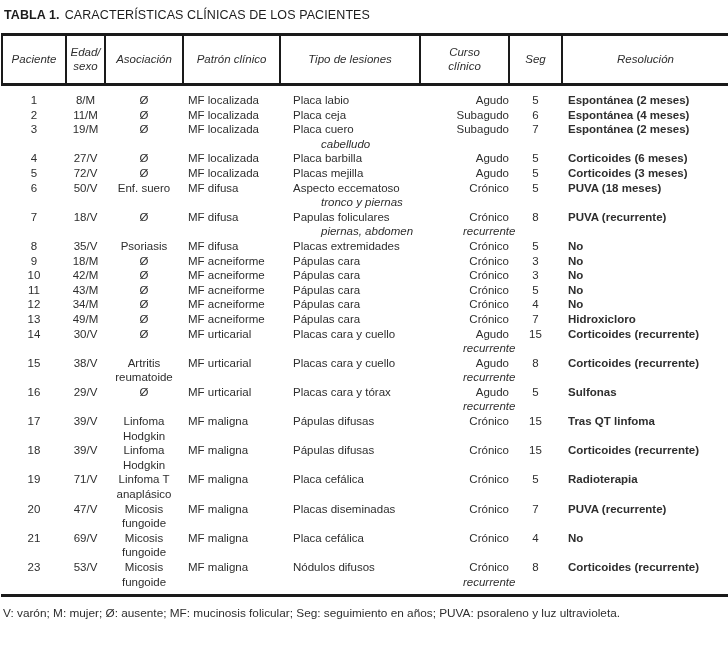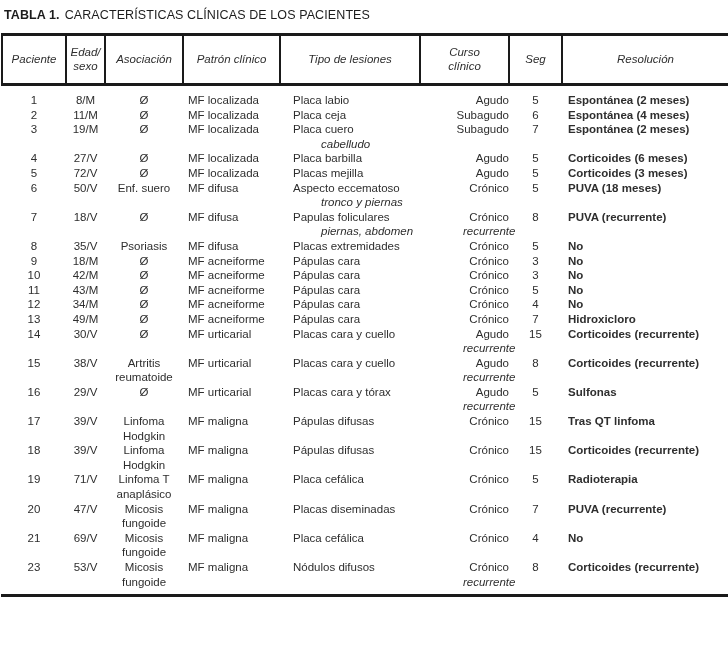--- a/index.html
+++ b/index.html
@@ -706,13 +706,14 @@
           </td>
           <td class="col7 c-left">
             <div class="line">Corticoides (recurrente)</div>
           </td>
         </tr>
       </tbody>
   </table>
 
   <div class="bottom-rule"></div>
 
+  <div class="footnote">V: varón; M: mujer; Ø: ausente; MF: mucinosis folicular; Seg: seguimiento en años; PUVA: psoraleno y luz ultravioleta.</div>
 </div>
 
 </body></html>

